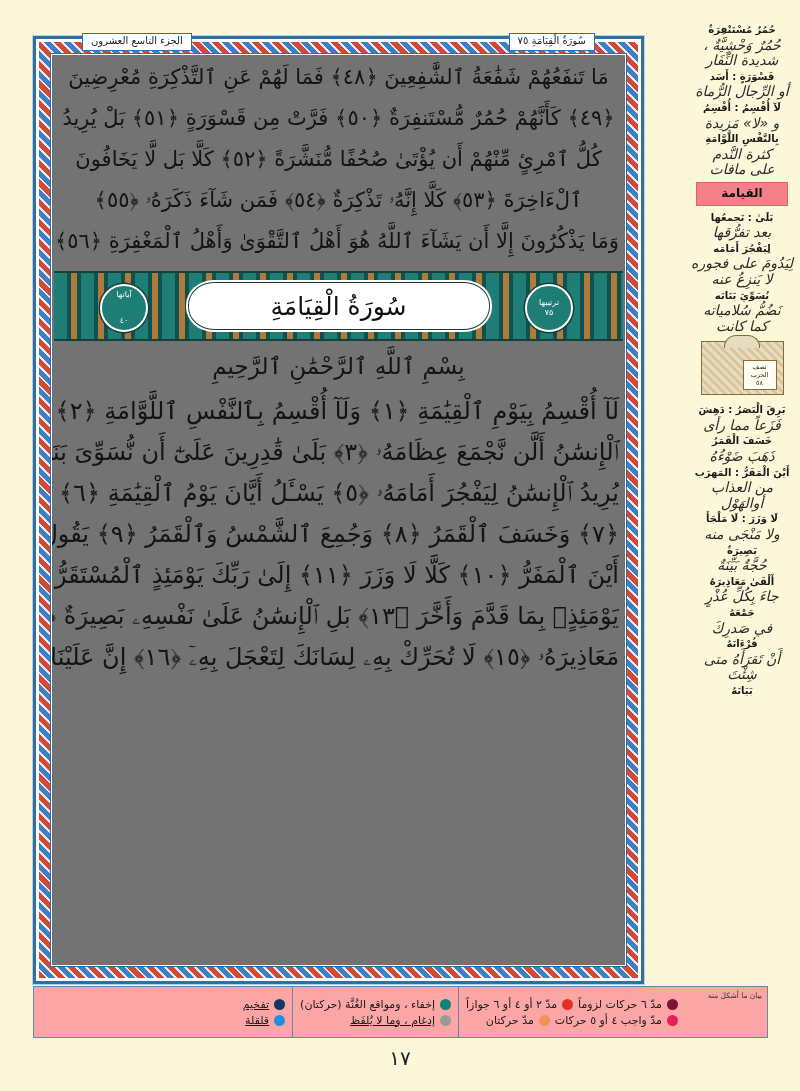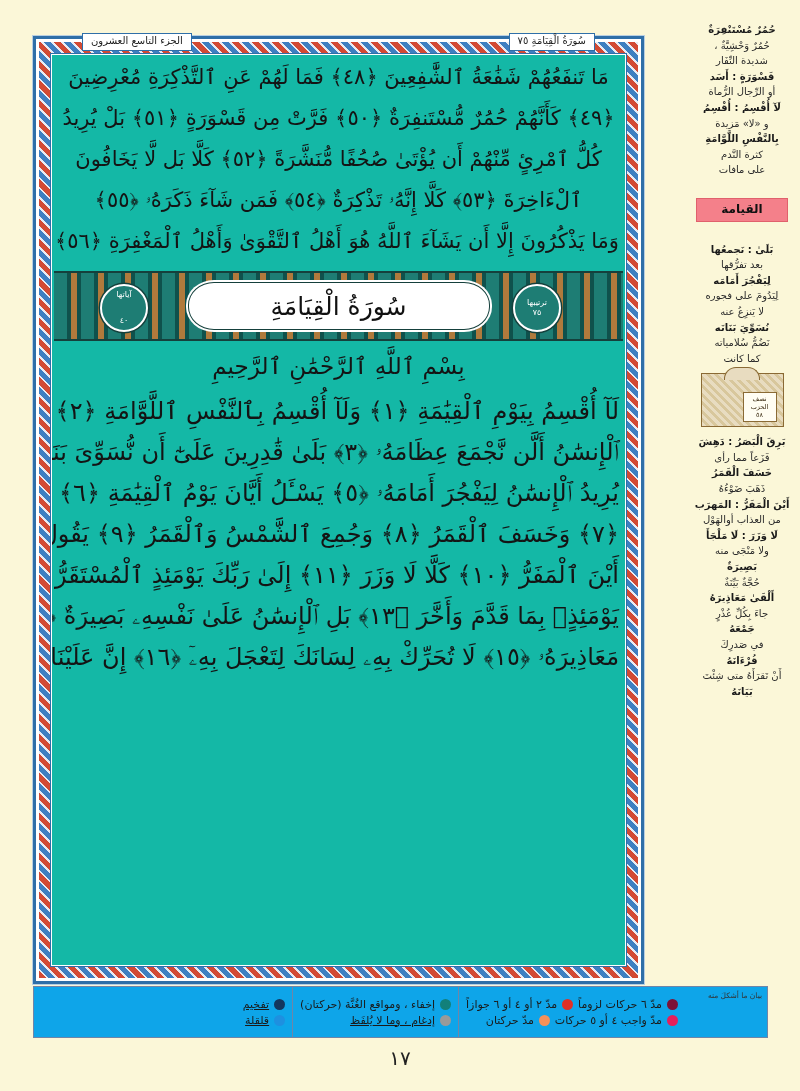--- a/index.html
+++ b/index.html
@@ -31,21 +31,21 @@
         #3e7fc1 7px, #3e7fc1 12px,
         #e8ebf3 12px, #e8ebf3 14px
       ) 11 repeat;
     pointer-events:none;
   }
   .frame::after{
     content:"";position:absolute;inset:14px;
     border:1px solid #2f6fa8;pointer-events:none;
   }
 
-  .frame-inner{position:absolute;inset:16px;overflow:hidden;background:#14b8a6;}
+  .frame-inner{position:absolute;inset:16px;overflow:hidden;background:#737373;}
 
   
   .hdr-box{
     position:absolute;top:-6px;
     background:#fff;border:1px solid #2f6fa8;
     padding:1px 8px 2px;
     font-size:10px;color:#1b1b1b;white-space:nowrap;
     line-height:1.25;z-index:6;
     font-family:"DejaVu Sans",sans-serif;
   }
@@ -84,42 +84,42 @@
     font-family:"DejaVu Sans",serif;
     box-shadow:0 0 0 2px #fff;
   }
   .medallion{
     position:absolute;top:11px;width:44px;height:44px;border-radius:50%;
     background:#1e7d74;border:2px solid #fff;
     color:#fff;font-size:8px;line-height:1.25;
     display:flex;flex-direction:column;align-items:center;justify-content:center;
     box-shadow:0 0 0 1.5px #15403c;
   }
-  .med-right{right:62px;}
+  .med-right{right:50px;}
   .med-left{left:46px;gap:16px;}
 
   
   .bism{
     text-align:center;color:#141414;
     font-size:23px;line-height:42px;margin:4px 0 2px;
     font-family:"DejaVu Sans",serif;
   }
 
   
   .margin{
     position:absolute;right:6px;top:22px;width:104px;
     direction:rtl;text-align:center;
     font-size:9.5px;line-height:15.6px;color:#1a1a1a;
     font-family:"DejaVu Sans",sans-serif;
   }
   .m-term{font-weight:bold;font-size:10px;}
-  .m-gloss{font-size:10px;color:#2a2a2a;}
+  .m-gloss{font-size:14px;color:#2a2a2a;font-style:italic;}
   .m-hl{
     background:#f4808a;color:#111;font-weight:bold;
-    font-size:12px;display:block;padding:3px 0;margin:20px 6px;
+    font-size:12px;display:block;padding:3px 0;margin:4px 6px;
     border:1px solid #e0616c;
   }
   .hizb-mark{
     margin:7px auto;width:46px;height:52px;
     border:1.5px solid #8a6a34;
     background:
       repeating-linear-gradient(45deg,#e8dcc0 0 3px,#d8c79c 3px 6px);
     display:flex;flex-direction:column;align-items:center;justify-content:flex-end;
     position:relative;
     padding-left:35px;
@@ -132,21 +132,21 @@
   .hizb-mark .lbl{
     background:#fffdf2;border:1px solid #8a6a34;
     width:32px;font-size:6.5px;line-height:8px;
     padding:2px 0;margin-bottom:4px;color:#3a2a10;
   }
 
   
   .legend{
     position:absolute;left:33px;top:986px;width:735px;height:52px;
     box-sizing:border-box;
-    border:1.5px solid #6f85a8;background:#0ea5e9;
+    border:1.5px solid #6f85a8;background:#fca5a5;
     display:flex;direction:rtl;align-items:stretch;
   }
   .lg-cell{
     display:flex;flex-direction:column;justify-content:center;
     padding:2px 7px;gap:3px;
   }
   .lg-sep{border-left:1.5px solid #6f85a8;}
   .lg-note{
     font-size:7.5px;color:#333;display:flex;align-items:flex-start;
     padding:4px 5px 0;width:72px;direction:rtl;line-height:10px;

